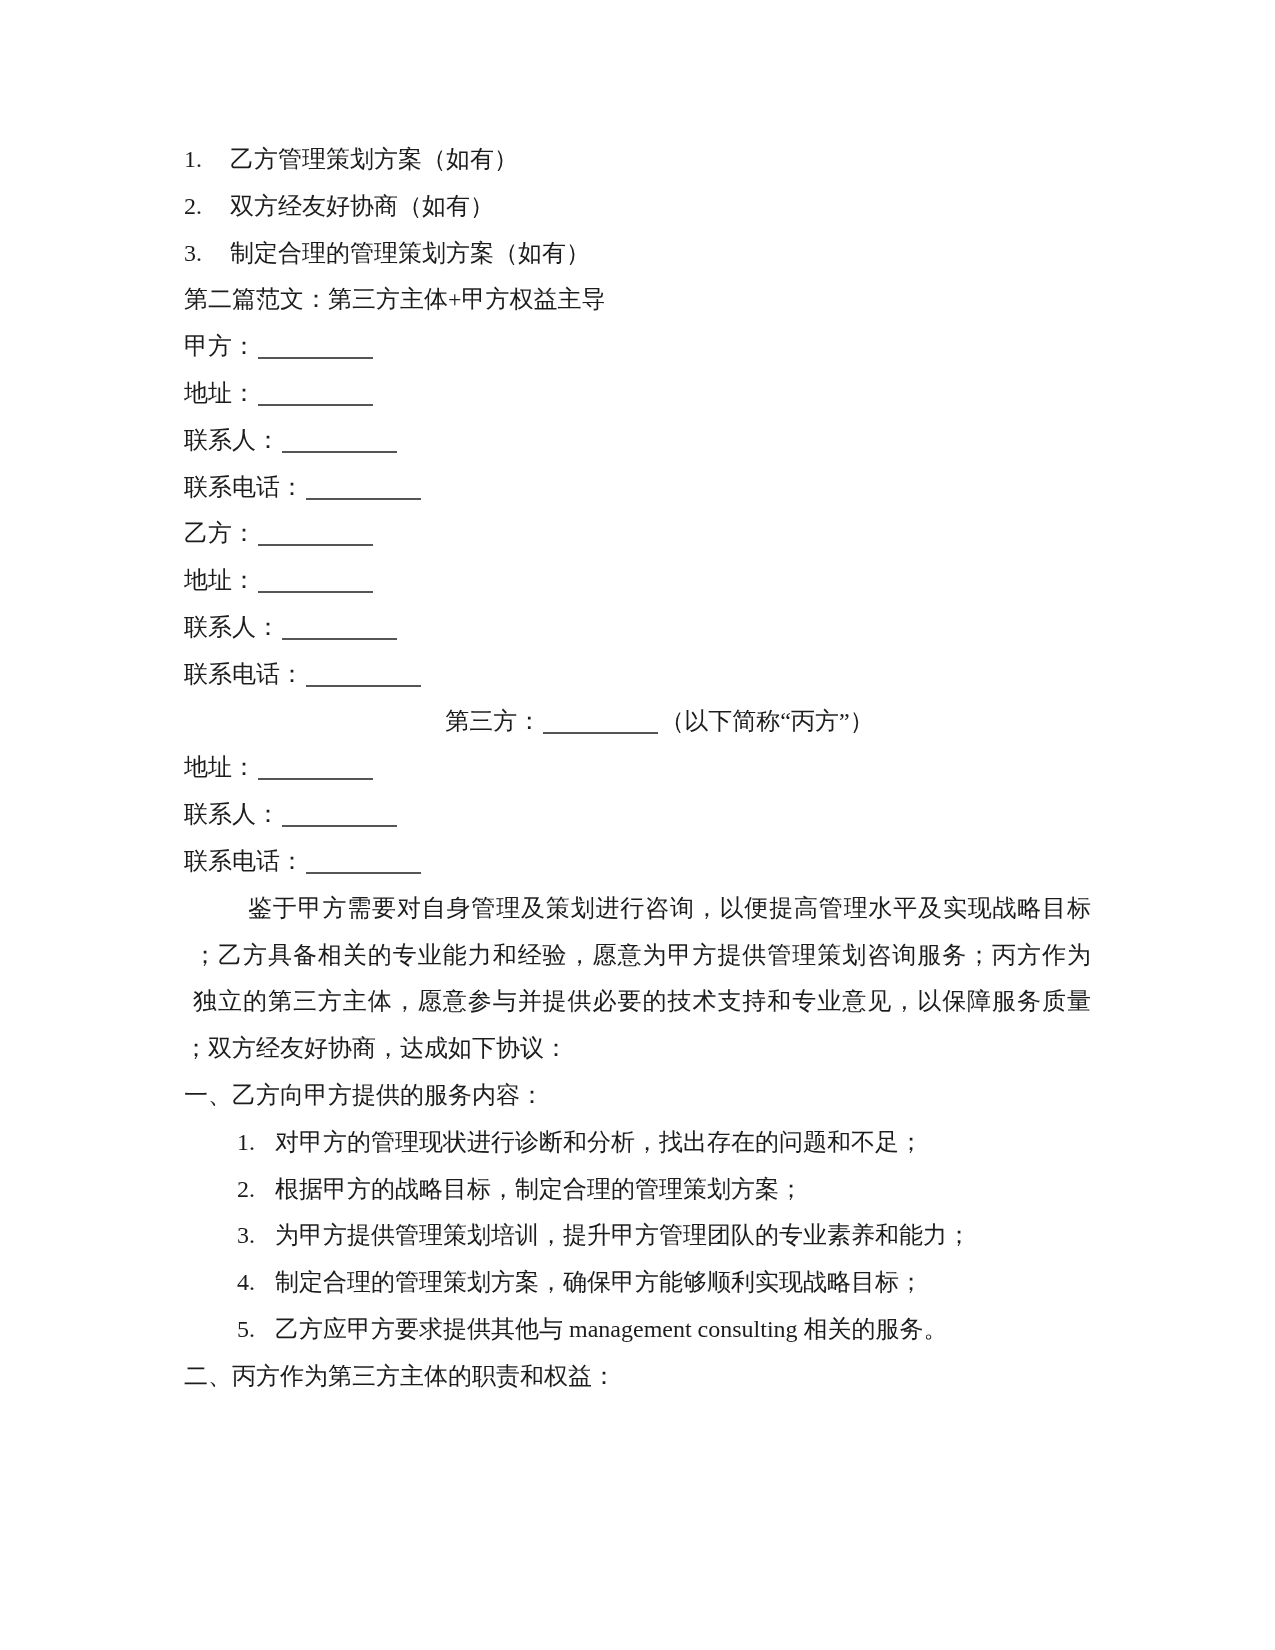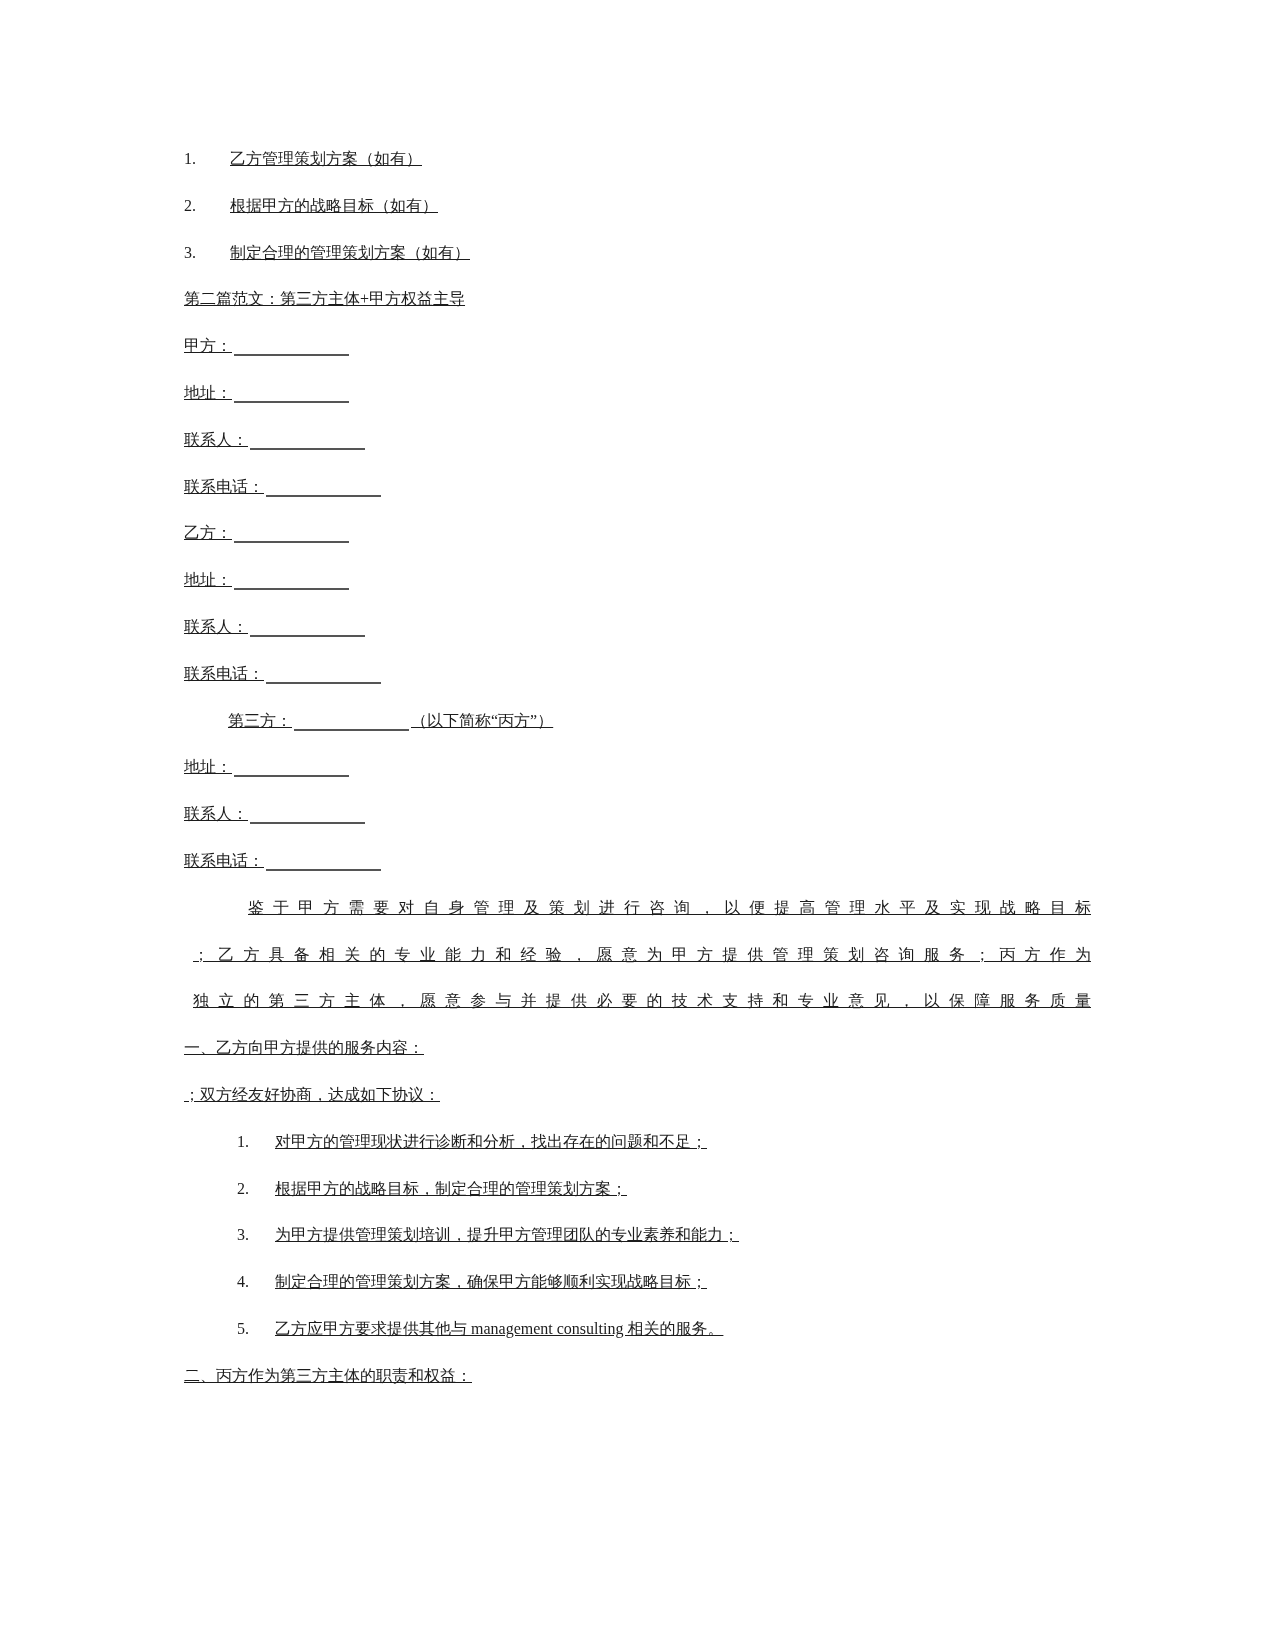--- a/index.html
+++ b/index.html
@@ -11,72 +11,71 @@
     background: #ffffff;
     overflow: hidden;
     font-family: "Liberation Serif", "DejaVu Serif", serif;
     color: #1c1c1c;
   }
   .content {
     position: absolute;
     left: 184px;
     top: 136px;
     width: 907px;
-    font-size: 16px;
+    font-size: 24px;
     line-height: 46.8px;
-    text-decoration: underline;
   }
   .line { white-space: nowrap; }
   .line.just {
     white-space: normal;
     text-align: justify;
     text-align-last: justify;
     margin-left: 9px;
   }
-  .ind-hang { padding-left: 44px; }
+  .ind-hang { padding-left: 44px; text-align: center; }
   .ind-para { padding-left: 55px; }
   .ind-list { padding-left: 53px; }
   .num { display: inline-block; }
   .num-top { width: 46px; }
   .num-inner { width: 38px; }
   .blank {
     display: inline-block;
     width: 115px;
     height: 24px;
     border-bottom: 2px solid #555555;
     vertical-align: -5px;
     margin: 0 2px;
   }
 </style>
 </head>
 <body>
 
 <div class="page">
   <div class="content" id="doc-content">
       <div class="line"><span class="num num-top">1.</span><span>乙方管理策划方案（如有）</span></div>
-      <div class="line"><span class="num num-top">2.</span><span>根据甲方的战略目标（如有）</span></div>
+      <div class="line"><span class="num num-top">2.</span><span>双方经友好协商（如有）</span></div>
       <div class="line"><span class="num num-top">3.</span><span>制定合理的管理策划方案（如有）</span></div>
       <div class="line"><span>第二篇范文：第三方主体+甲方权益主导</span></div>
       <div class="line"><span>甲方：</span><span class="blank"></span></div>
       <div class="line"><span>地址：</span><span class="blank"></span></div>
       <div class="line"><span>联系人：</span><span class="blank"></span></div>
       <div class="line"><span>联系电话：</span><span class="blank"></span></div>
       <div class="line"><span>乙方：</span><span class="blank"></span></div>
       <div class="line"><span>地址：</span><span class="blank"></span></div>
       <div class="line"><span>联系人：</span><span class="blank"></span></div>
       <div class="line"><span>联系电话：</span><span class="blank"></span></div>
       <div class="line ind-hang"><span>第三方：</span><span class="blank"></span><span>（以下简称“丙方”）</span></div>
       <div class="line"><span>地址：</span><span class="blank"></span></div>
       <div class="line"><span>联系人：</span><span class="blank"></span></div>
       <div class="line"><span>联系电话：</span><span class="blank"></span></div>
       <div class="line ind-para just"><span>鉴于甲方需要对自身管理及策划进行咨询，以便提高管理水平及实现战略目标</span></div>
       <div class="line just"><span>；乙方具备相关的专业能力和经验，愿意为甲方提供管理策划咨询服务；丙方作为</span></div>
       <div class="line just"><span>独立的第三方主体，愿意参与并提供必要的技术支持和专业意见，以保障服务质量</span></div>
+      <div class="line"><span>；双方经友好协商，达成如下协议：</span></div>
       <div class="line"><span>一、乙方向甲方提供的服务内容：</span></div>
-      <div class="line"><span>；双方经友好协商，达成如下协议：</span></div>
       <div class="line ind-list"><span class="num num-inner">1.</span><span>对甲方的管理现状进行诊断和分析，找出存在的问题和不足；</span></div>
       <div class="line ind-list"><span class="num num-inner">2.</span><span>根据甲方的战略目标，制定合理的管理策划方案；</span></div>
       <div class="line ind-list"><span class="num num-inner">3.</span><span>为甲方提供管理策划培训，提升甲方管理团队的专业素养和能力；</span></div>
       <div class="line ind-list"><span class="num num-inner">4.</span><span>制定合理的管理策划方案，确保甲方能够顺利实现战略目标；</span></div>
       <div class="line ind-list"><span class="num num-inner">5.</span><span>乙方应甲方要求提供其他与 management consulting 相关的服务。</span></div>
       <div class="line"><span>二、丙方作为第三方主体的职责和权益：</span></div>
     </div>
 </div>
 
 </body></html>

